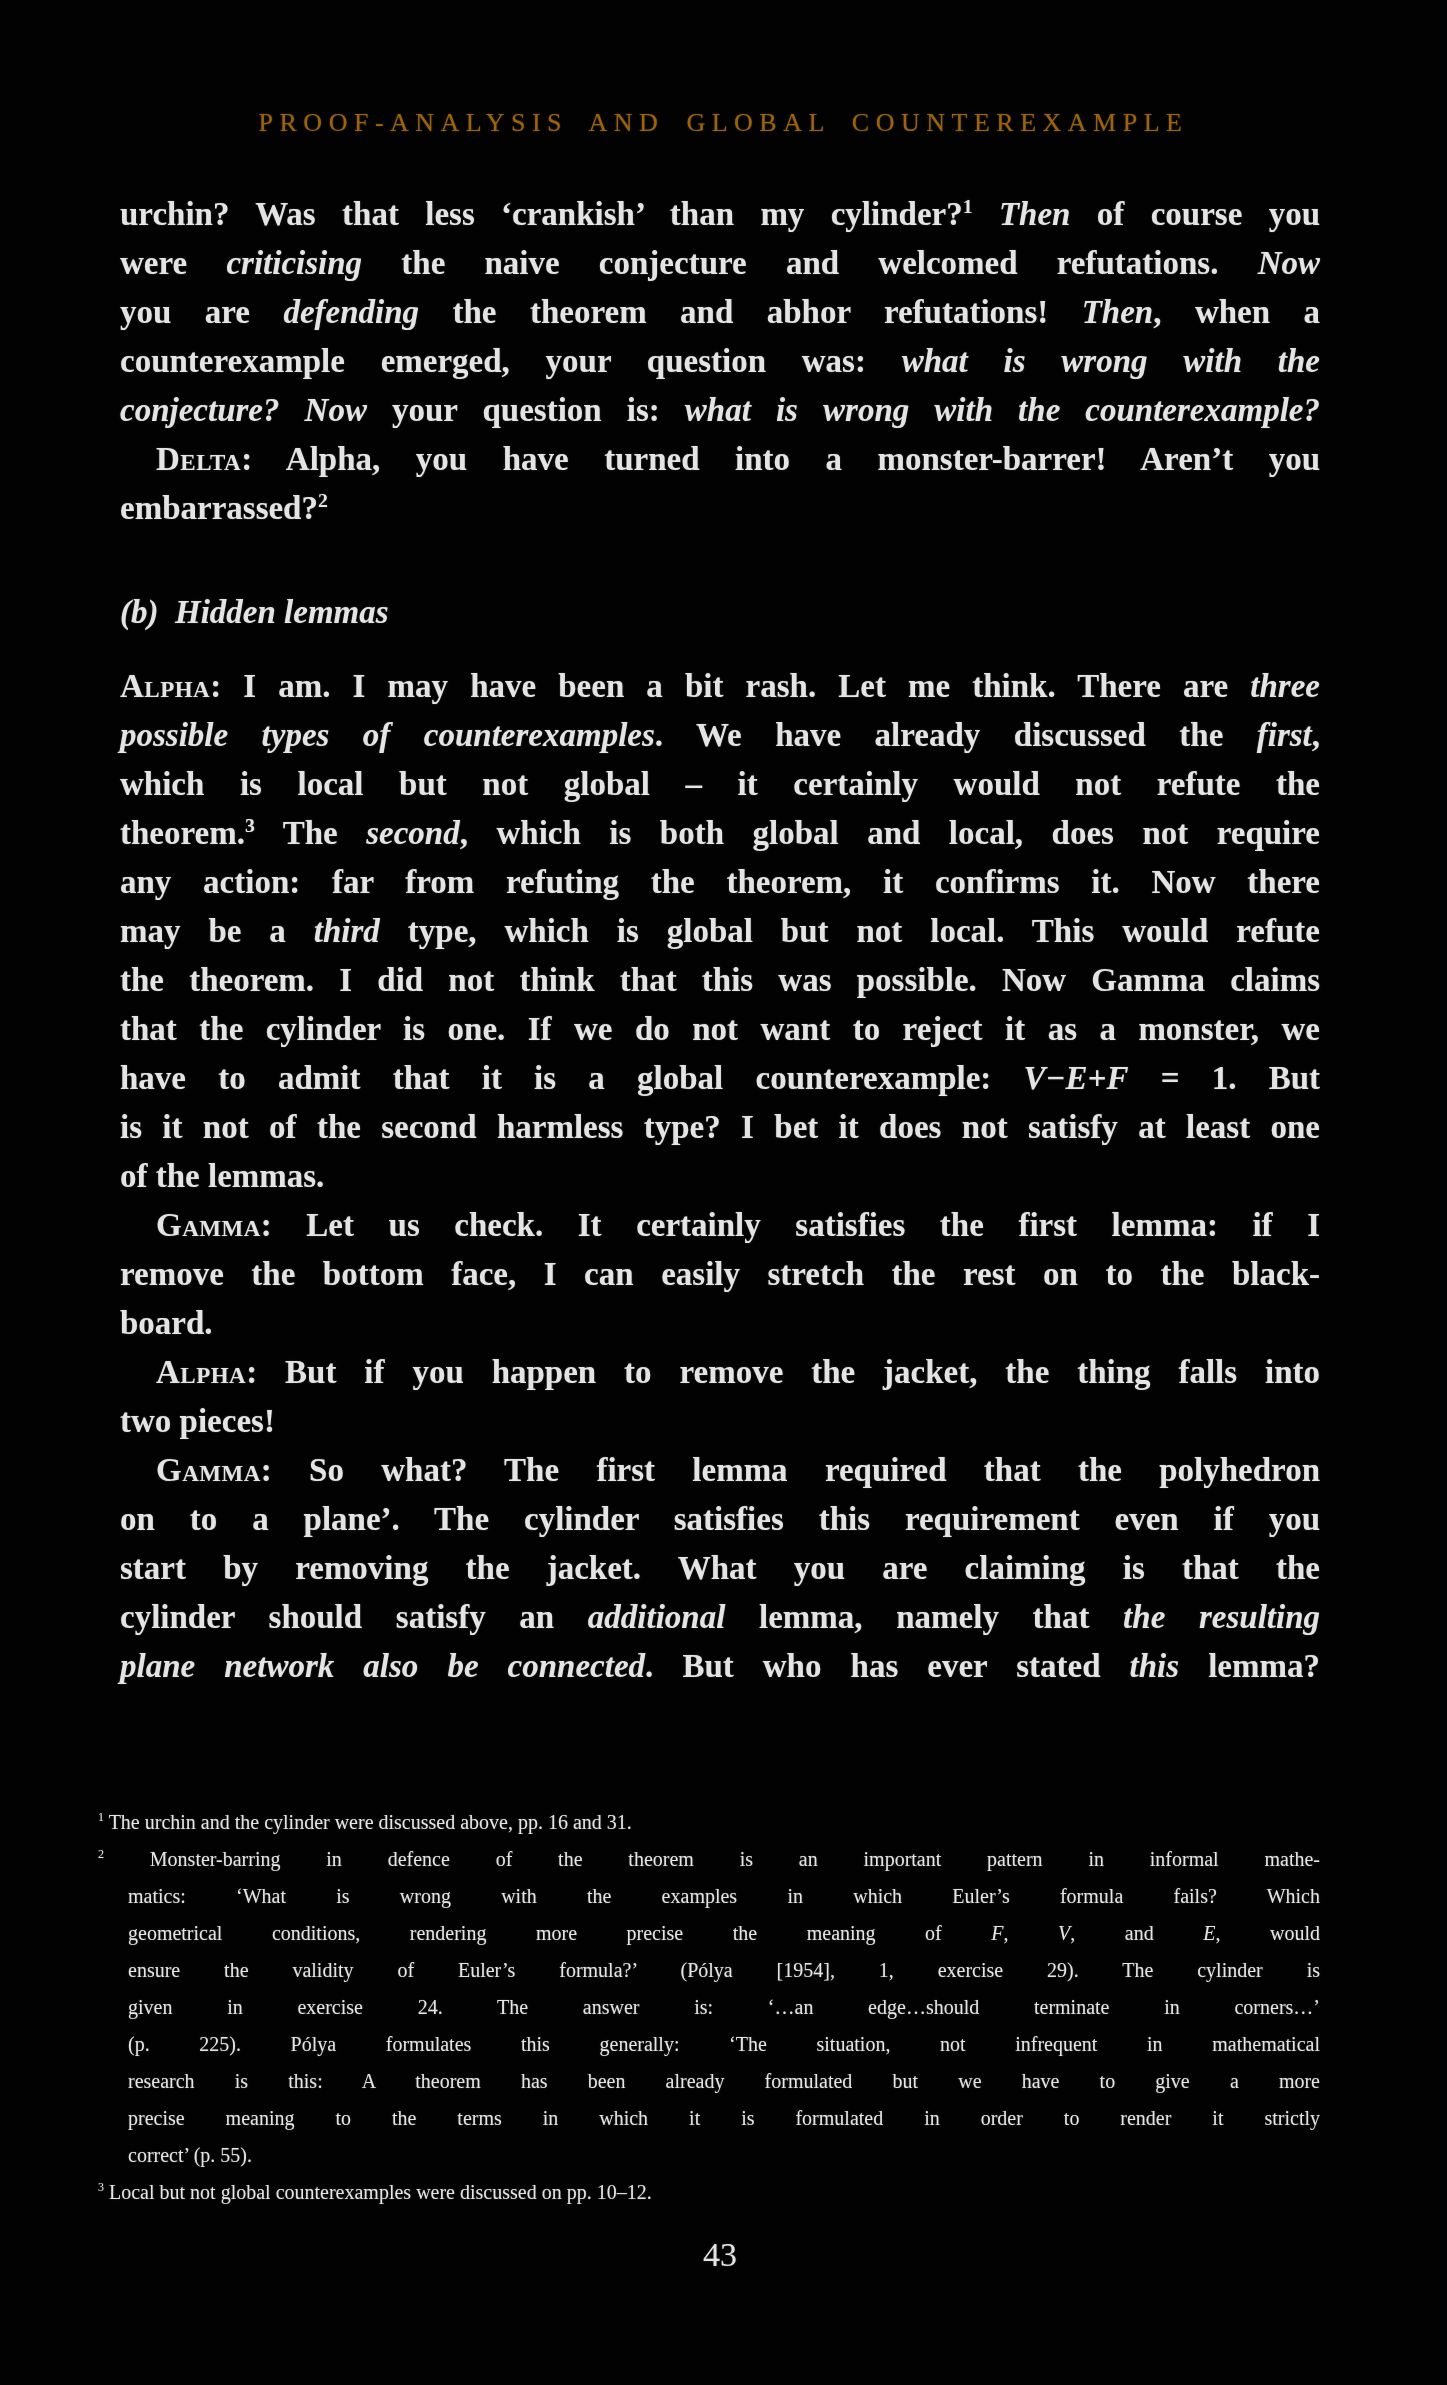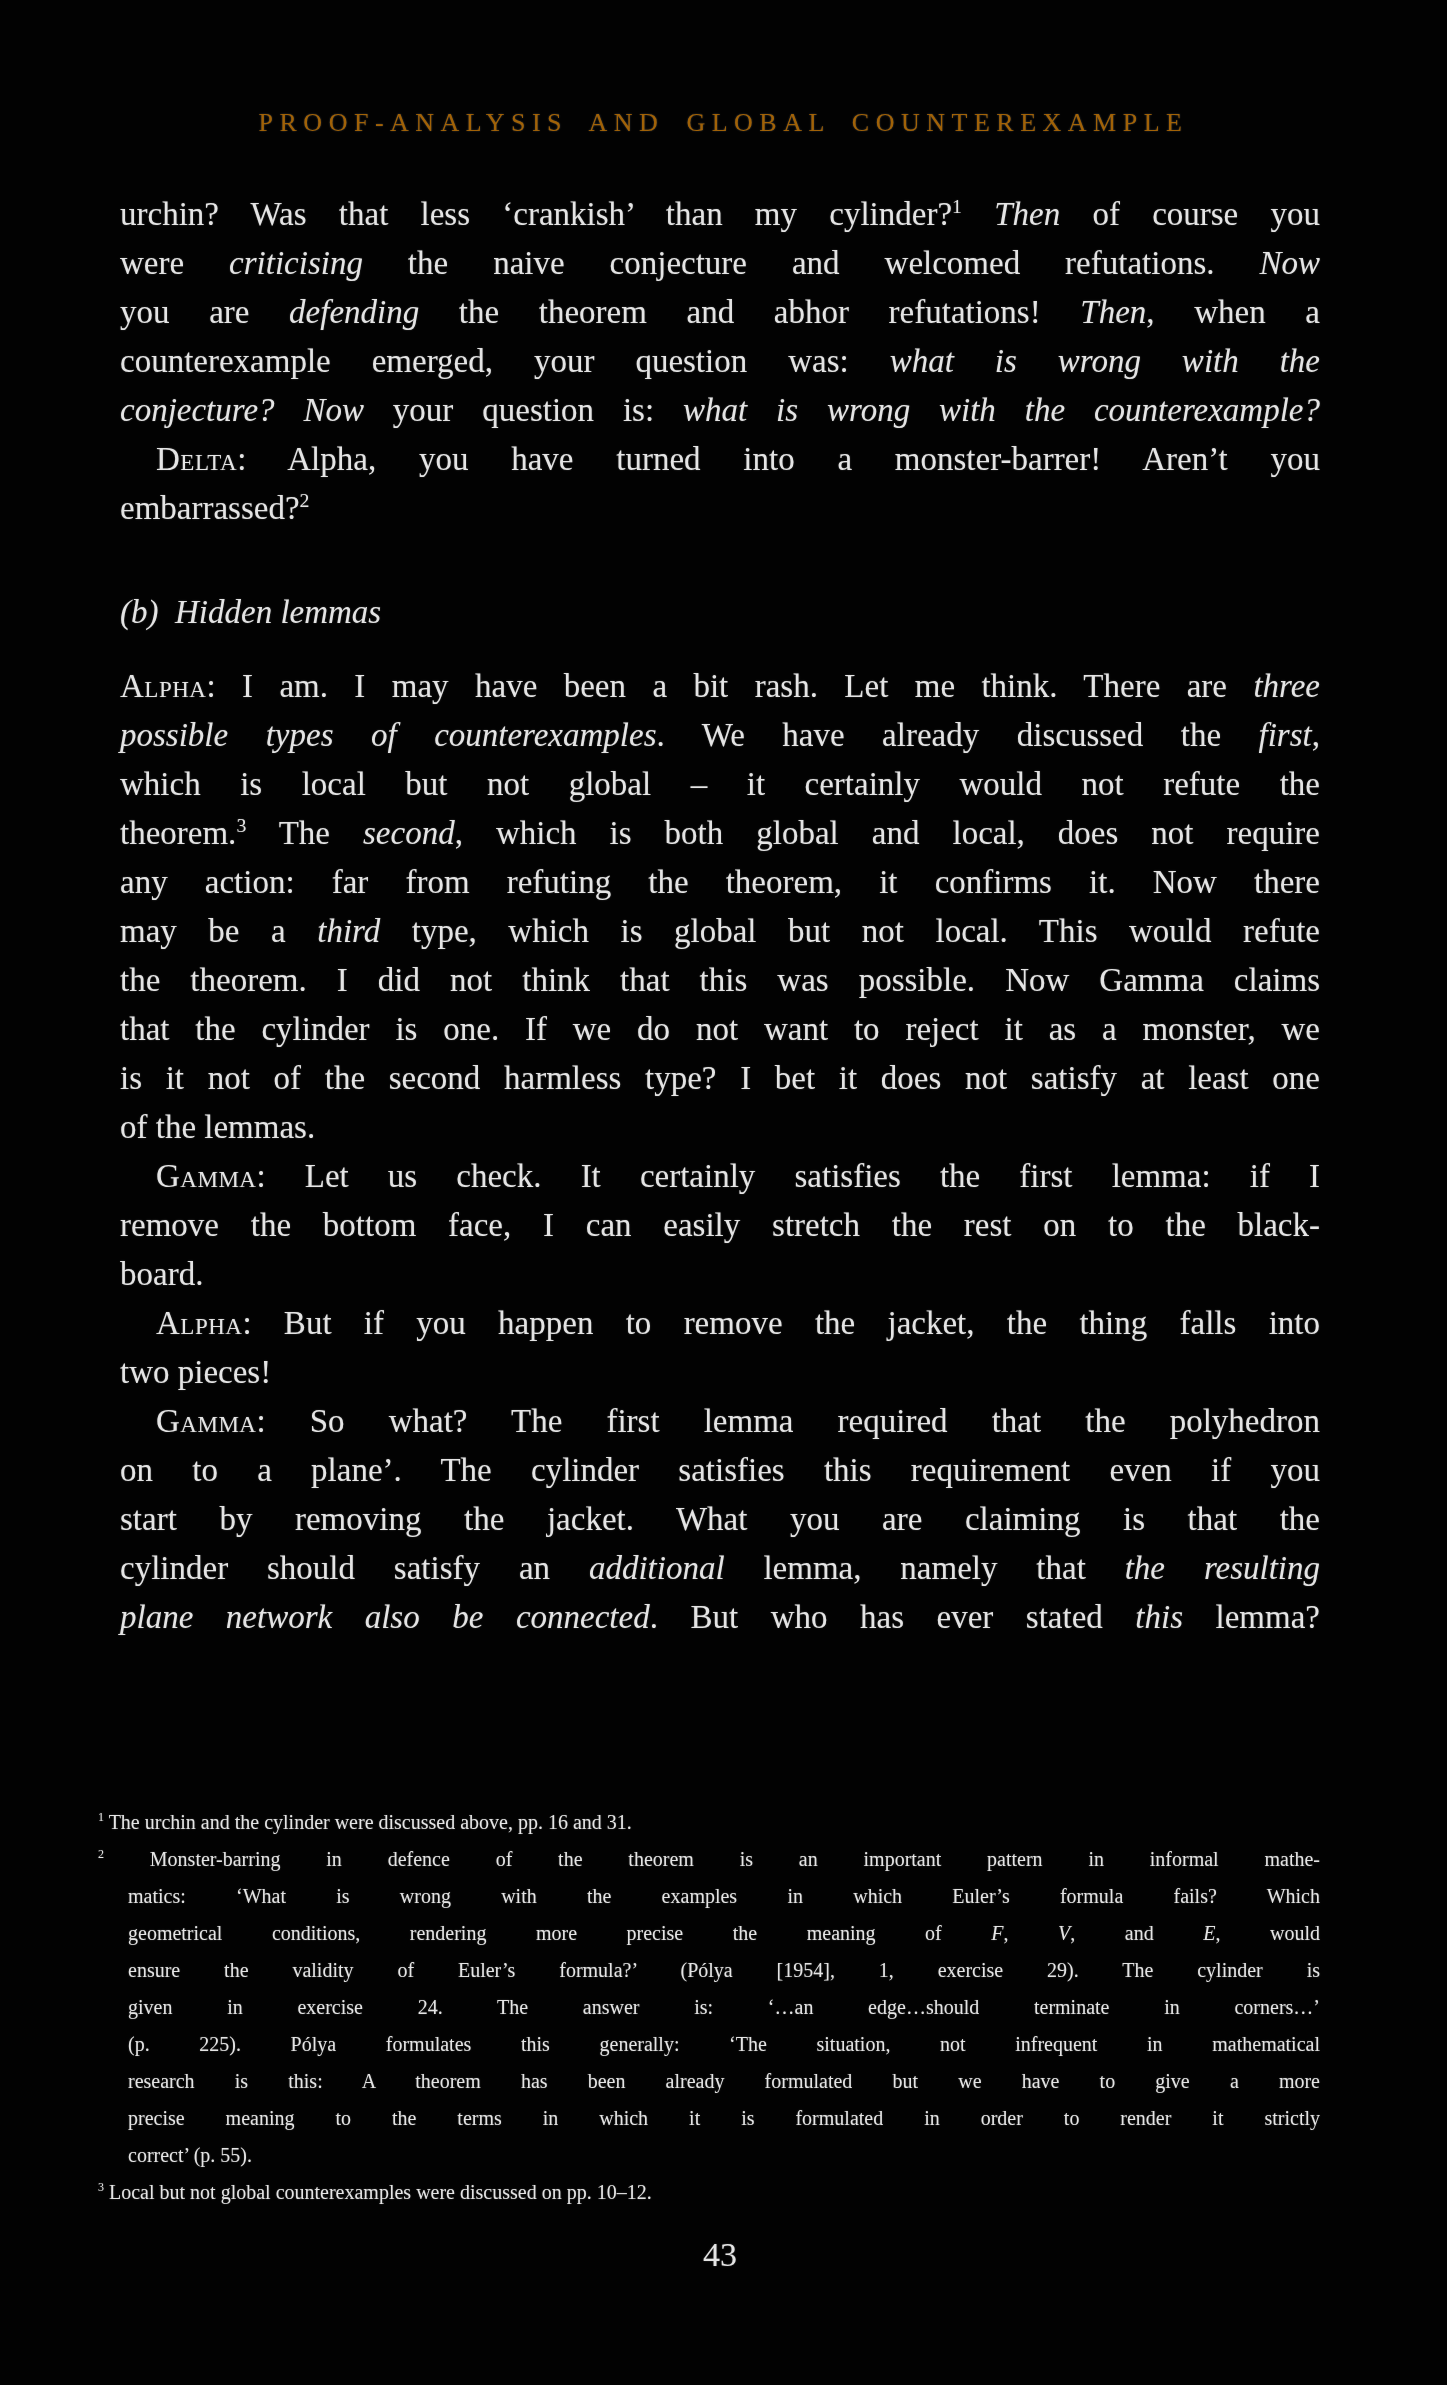--- a/index.html
+++ b/index.html
@@ -20,20 +20,21 @@
     font-size: 26px;
     letter-spacing: 6.5px;
     word-spacing: 9px;
     color: #a16207;
   }
   .content {
     position: absolute;
     left: 120px; top: 190px; width: 1200px;
     font-size: 33px;
     line-height: 49px;
+    font-weight: bold;
   }
   .line { text-align: justify; text-align-last: justify; }
   .line.last { text-align-last: left; }
   .first-indent { text-indent: 36px; }
   .heading { margin-top: 55px; margin-bottom: 25px; }
   .heading .line { text-align: right; text-align-last: left; }
   .i  { font-style: italic; }
   .sc { font-variant: small-caps; letter-spacing: 0.5px; }
   .sup { font-size: 60%; vertical-align: super; line-height: 0; }
   .footnotes {
@@ -73,20 +74,21 @@
       </div>
       <div class="para">
         <div class="line"><span class="sc">Alpha</span><span>: I am. I may have been a bit rash. Let me think. There are </span><span class="i">three</span></div>
         <div class="line"><span class="i">possible types of counterexamples</span><span>. We have already discussed the </span><span class="i">first</span><span>,</span></div>
         <div class="line"><span>which is local but not global – it certainly would not refute the</span></div>
         <div class="line"><span>theorem.</span><span class="sup">3</span><span> The </span><span class="i">second</span><span>, which is both global and local, does not require</span></div>
         <div class="line"><span>any action: far from refuting the theorem, it confirms it. Now there</span></div>
         <div class="line"><span>may be a </span><span class="i">third</span><span> type, which is global but not local. This would refute</span></div>
         <div class="line"><span>the theorem. I did not think that this was possible. Now Gamma claims</span></div>
         <div class="line"><span>that the cylinder is one. If we do not want to reject it as a monster, we</span></div>
+        <div class="line"><span>have to admit that it is a global counterexample: </span><span class="i">V−E+F</span><span> = 1. But</span></div>
         <div class="line"><span>is it not of the second harmless type? I bet it does not satisfy at least one</span></div>
         <div class="line last"><span>of the lemmas.</span></div>
       </div>
       <div class="para">
         <div class="line first-indent"><span class="sc">Gamma</span><span>: Let us check. It certainly satisfies the first lemma: if I</span></div>
         <div class="line"><span>remove the bottom face, I can easily stretch the rest on to the black-</span></div>
         <div class="line last"><span>board.</span></div>
       </div>
       <div class="para">
         <div class="line first-indent"><span class="sc">Alpha</span><span>: But if you happen to remove the jacket, the thing falls into</span></div>

